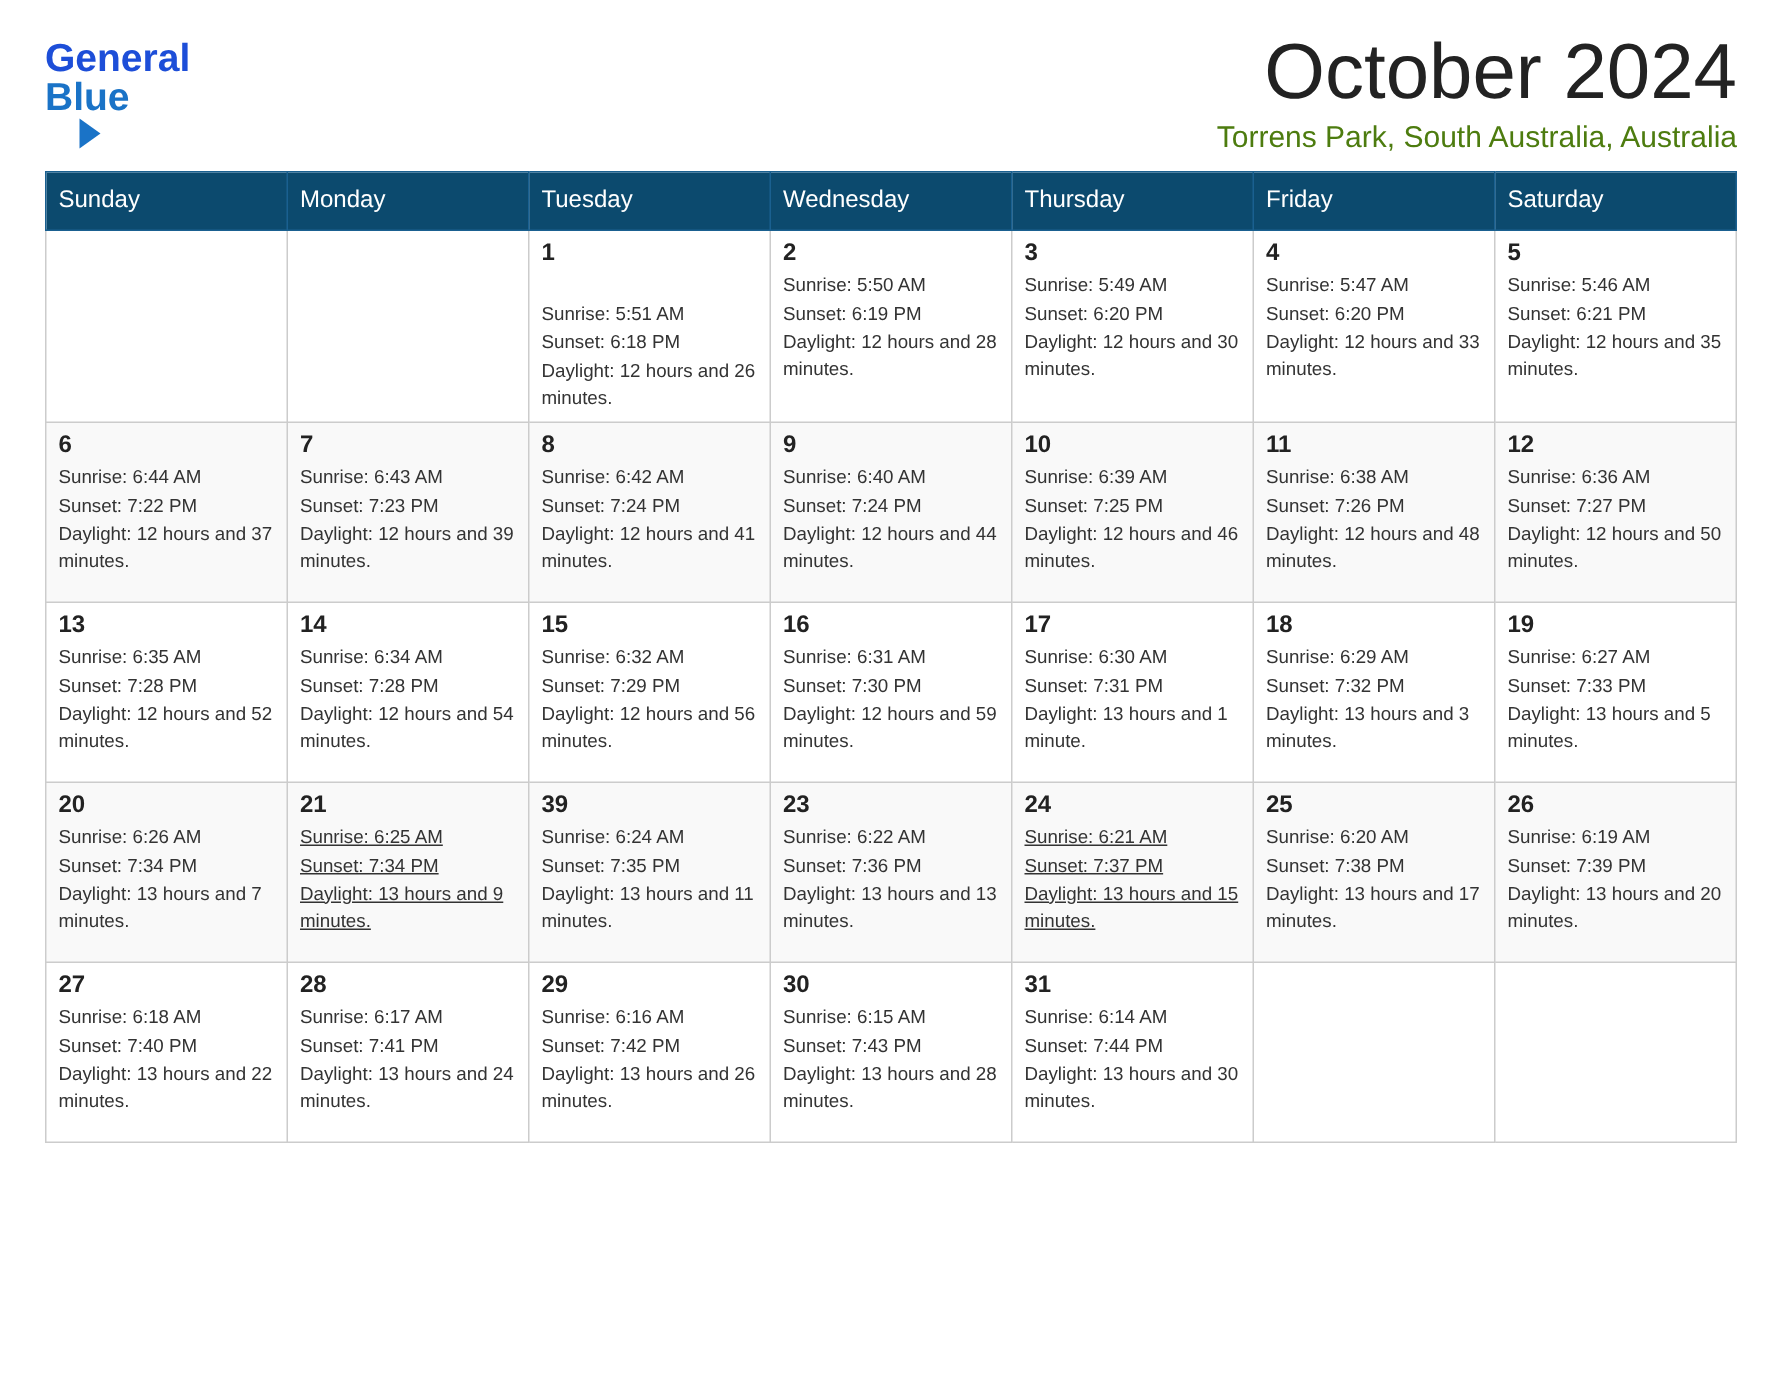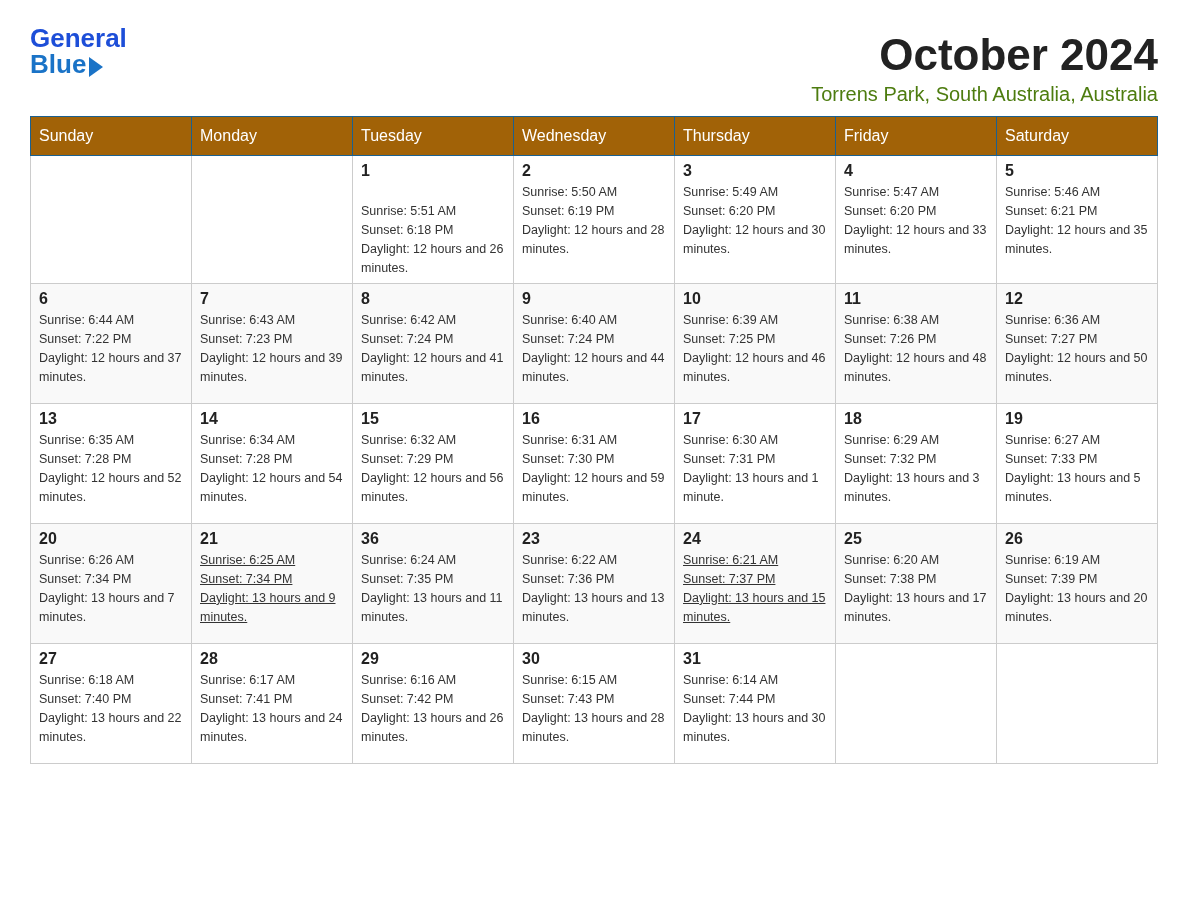--- a/index.html
+++ b/index.html
@@ -23,46 +23,46 @@
       margin-top: 5px;
     }
     .logo-text-general {
       font-size: 26px;
       font-weight: bold;
       color: #1d4ed8;
       line-height: 1;
     }
     .logo-blue-arrow {
       display: flex;
-      align-items: flex-end;
+      align-items: center;
+      flex-direction: column;
     }
     .logo-blue {
       font-size: 26px;
       font-weight: bold;
       color: #1a73c7;
       line-height: 1;
     }
     .logo-arrow {
       width: 0;
       height: 0;
       border-left: 14px solid #1a73c7;
       border-top: 10px solid transparent;
       border-bottom: 10px solid transparent;
       margin-left: 3px;
       margin-top: 2px;
     }
     .title-section {
       text-align: right;
     }
     .month-title {
-      font-size: 44px;
-      font-weight: bold;
+      font-size: 52px;
+      font-weight: normal;
       color: #222;
       line-height: 1.1;
-      margin-top: 11px;
     }
     .location {
       font-size: 20px;
       color: #4d7c0f;
       margin-top: 4px;
     }
     .calendar-table {
       width: 100%;
       border-collapse: collapse;
       margin-top: 10px;
@@ -99,21 +99,21 @@
     .empty-cell {
       background: #fff;
     }
     tr:nth-child(even) td {
       background: #f9f9f9;
     }
     tr:nth-child(odd) td {
       background: #fff;
     }
     .calendar-table thead tr th {
-      background-color: #a16207;
+      background-color: #0c4a6e;
     }
   </style>
 </head>
 <body>
 
 <div class="header">
   <div class="logo">
     <span class="logo-text-general">General</span>
     <div class="logo-blue-arrow">
       <span class="logo-blue">Blue</span>
@@ -268,21 +268,21 @@
 Sunset: 7:34 PM
 Daylight: 13 hours and 7 minutes.</div>
         </td>
         <td>
           <span class="day-number">21</span>
           <div class="day-info" style="white-space: pre-line; text-decoration: underline;">Sunrise: 6:25 AM
 Sunset: 7:34 PM
 Daylight: 13 hours and 9 minutes.</div>
         </td>
         <td>
-          <span class="day-number">36</span>
+          <span class="day-number">39</span>
           <div class="day-info" style="white-space: pre-line;">Sunrise: 6:24 AM
 Sunset: 7:35 PM
 Daylight: 13 hours and 11 minutes.</div>
         </td>
         <td>
           <span class="day-number">23</span>
           <div class="day-info" style="white-space: pre-line;">Sunrise: 6:22 AM
 Sunset: 7:36 PM
 Daylight: 13 hours and 13 minutes.</div>
         </td>

